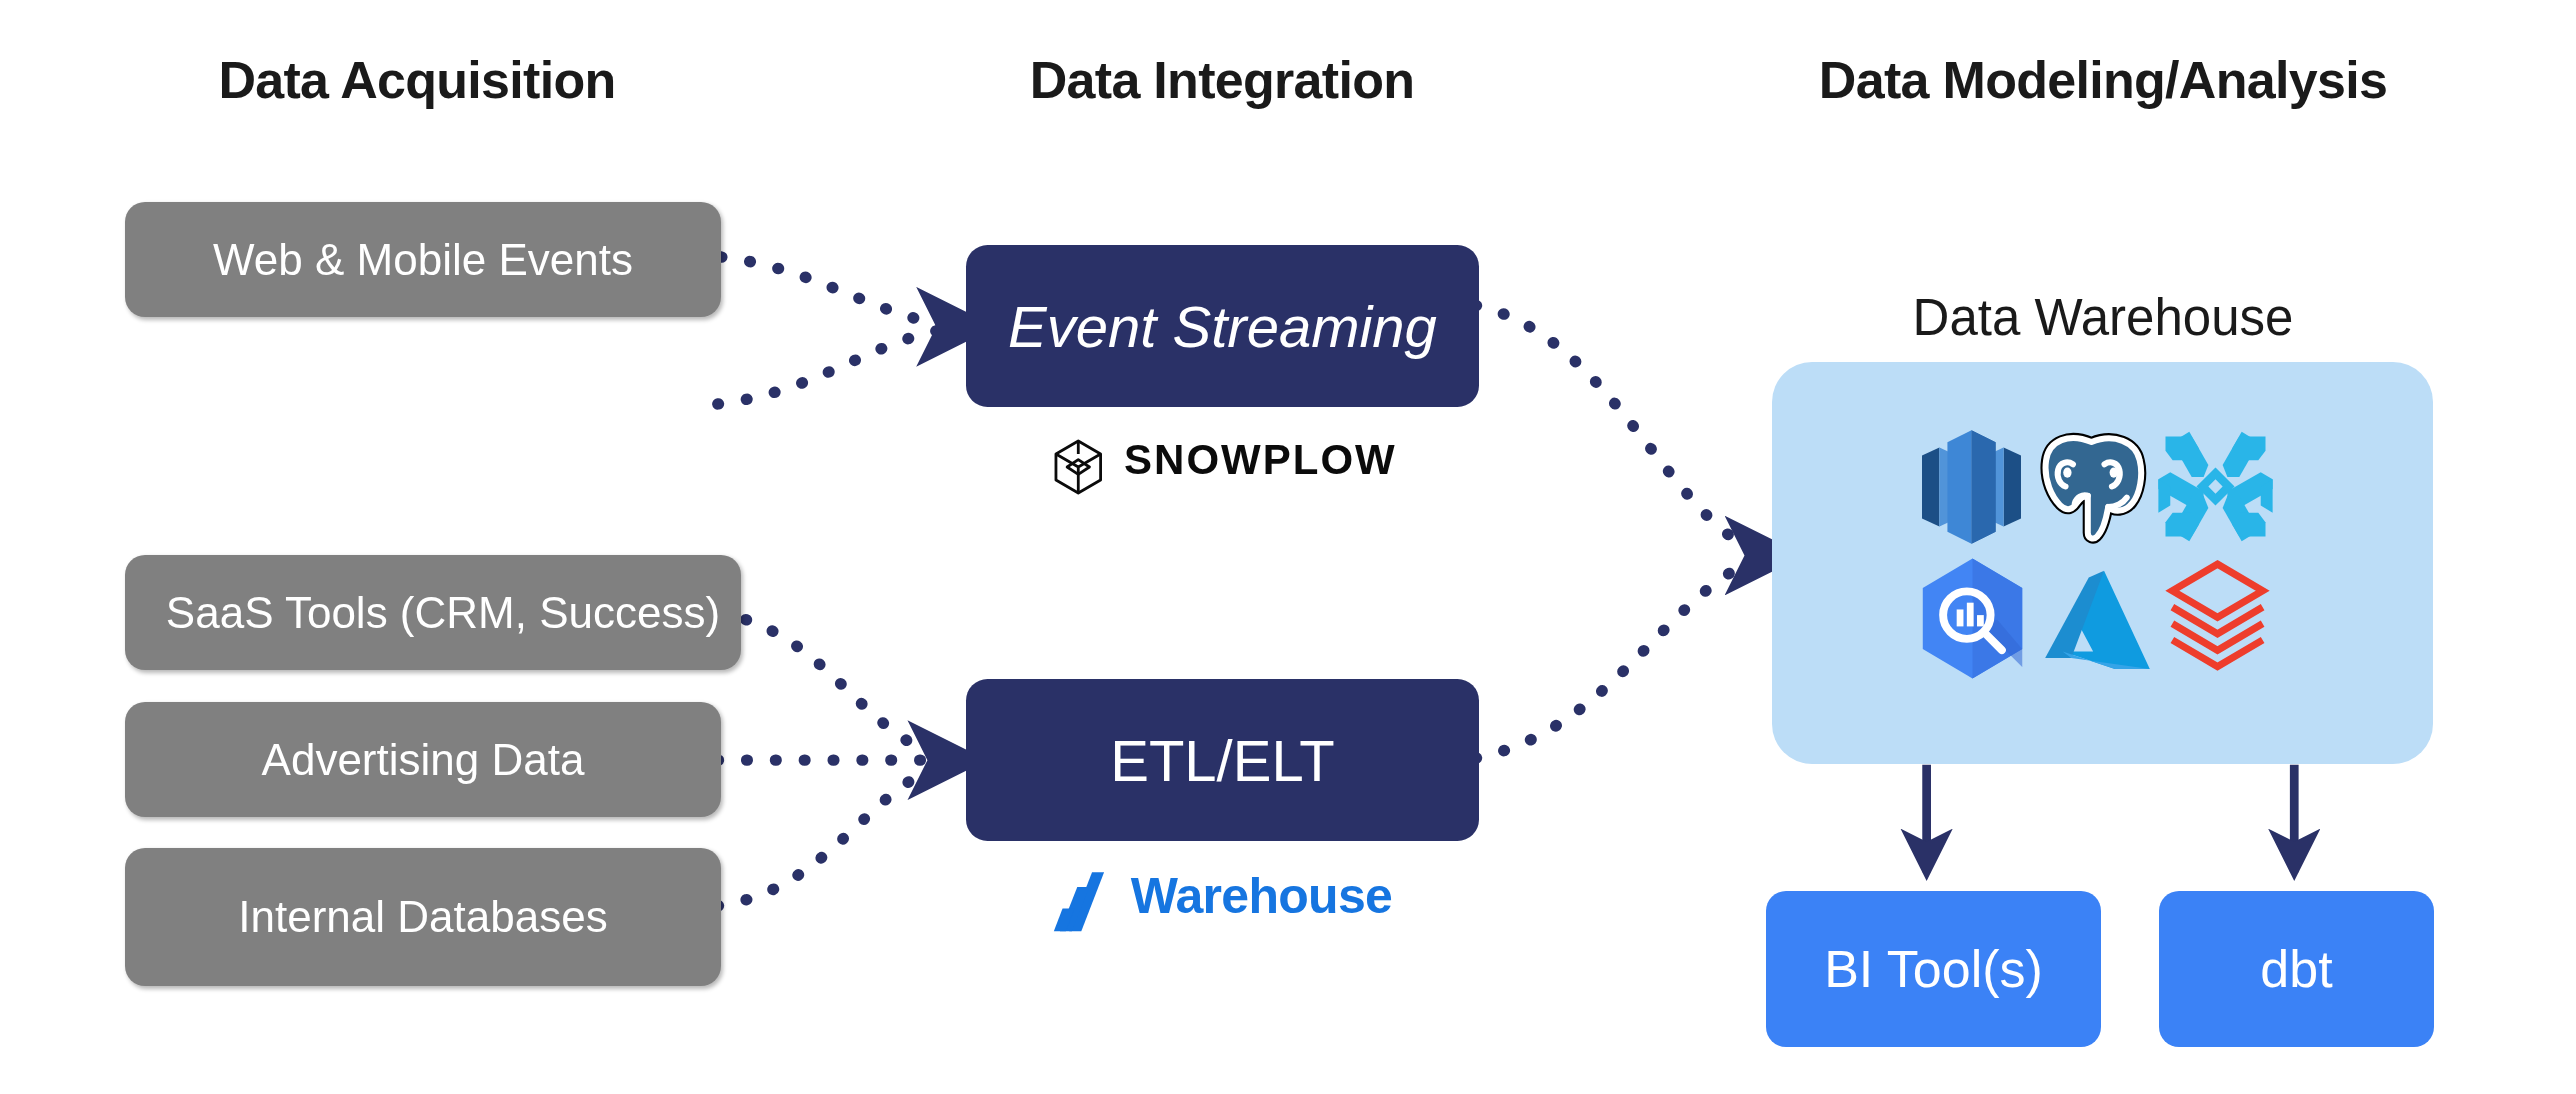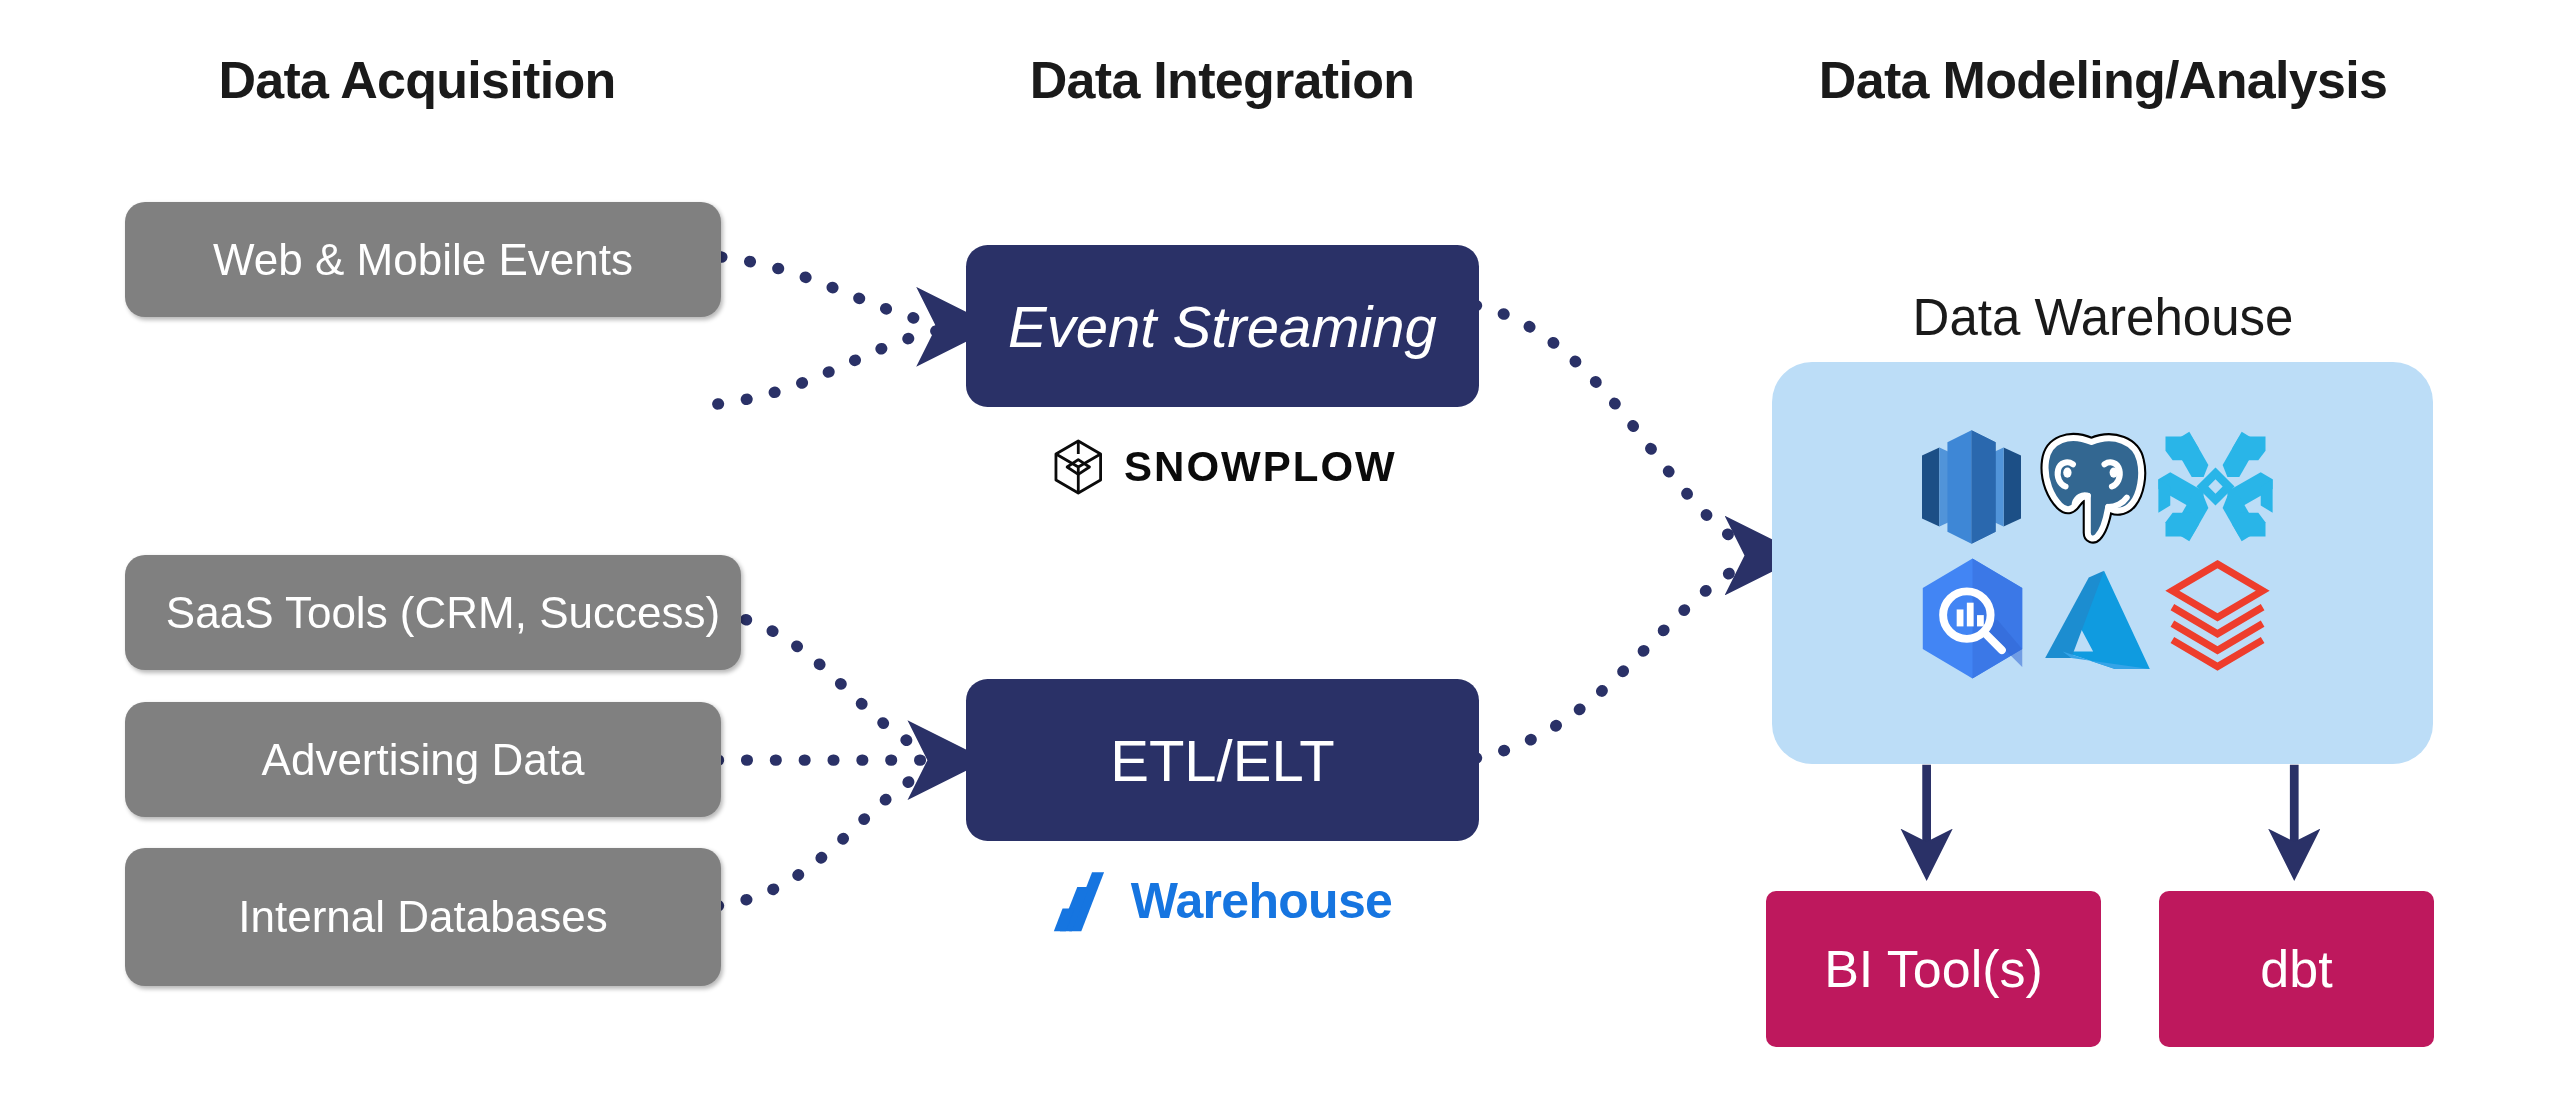--- a/index.html
+++ b/index.html
@@ -14,30 +14,30 @@
 
   .src-box{position:absolute;background:#808080;border-radius:20px;
      box-shadow:2px 2.7px 4.7px rgba(0,0,0,.28);
      display:flex;align-items:center;justify-content:center;
      color:#ffffff;font-size:44px;font-weight:400;white-space:nowrap;}
 
   .navy-box{position:absolute;background:#2A3167;border-radius:21.5px;
      display:flex;align-items:center;justify-content:center;
      color:#ffffff;font-size:58px;font-weight:400;white-space:nowrap;}
 
-  .navy-small{position:absolute;background:#be185d;border-radius:10px;
+  .navy-small{position:absolute;background:#3b82f6;border-radius:20px;
      display:flex;align-items:center;justify-content:center;
      color:#ffffff;font-size:52px;font-weight:400;white-space:nowrap;}
 
   .dw-label{position:absolute;font-size:51px;color:#1a1a1a;
      white-space:nowrap;transform:translateX(-50%);text-align:center;}
 
   .dw-panel{position:absolute;background:#BCDDF7;border-radius:40px;}
 
-  .logo-wrap{position:absolute;display:flex;align-items:center;
+  .logo-wrap{position:absolute;display:flex;align-items:flex-start;
      justify-content:center;transform:translateX(-50%);}
 
   .snowplow-text{font-size:42px;font-weight:900;color:#0b0b0b;
      letter-spacing:2px;margin-left:14.8px;font-family:"Liberation Sans",sans-serif;}
   .fivetran-text{font-size:50px;font-weight:bold;color:#1675E0;
      margin-left:12px;letter-spacing:-0.7px;}
 
   .icon-cell{position:absolute;display:flex;align-items:center;justify-content:center;}
 
   svg{display:block;overflow:visible;}

